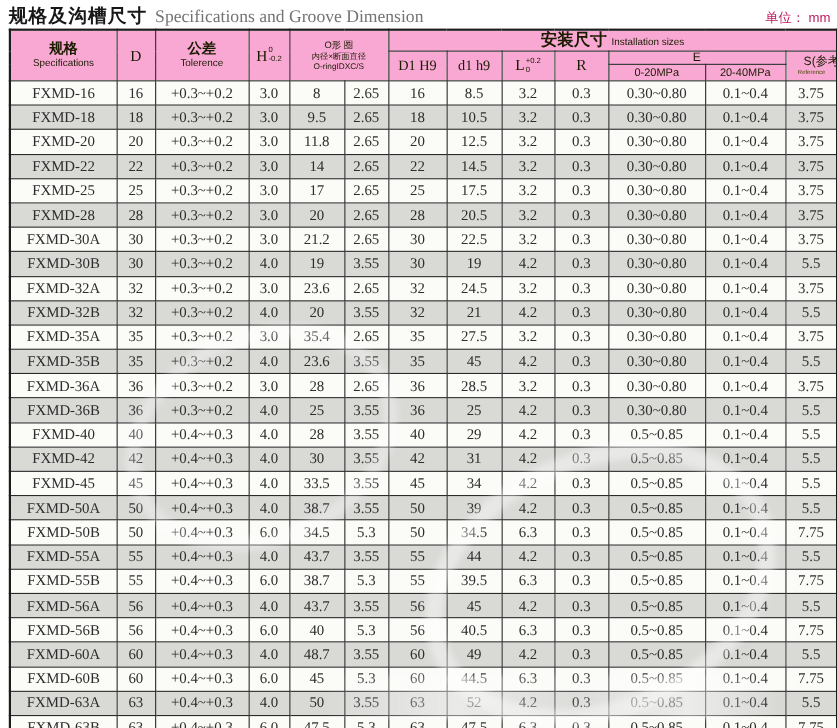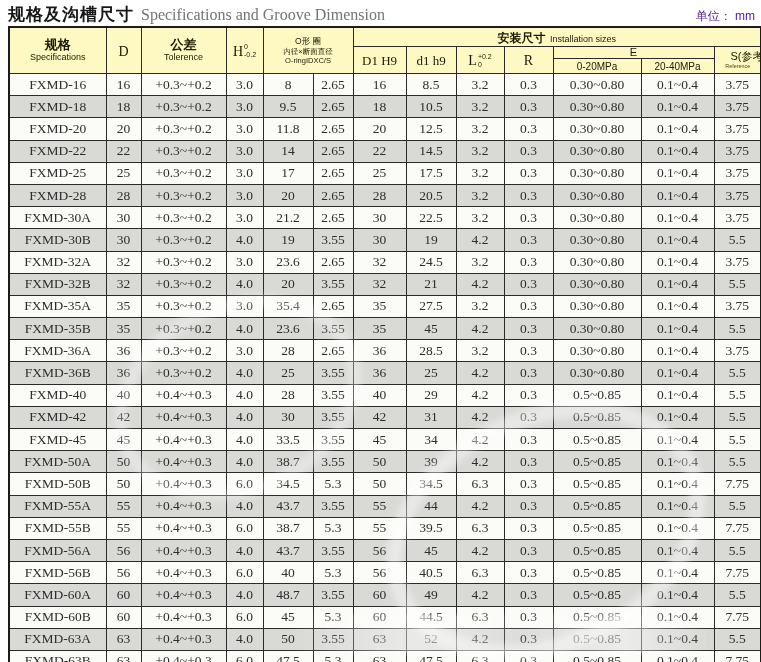--- a/index.html
+++ b/index.html
@@ -4,32 +4,32 @@
 <style>
   html,body{margin:0;padding:0;background:#ffffff;}
   body{width:761px;height:662px;overflow:hidden;position:relative;
        font-family:"Liberation Sans",sans-serif;}
   .page{position:relative;width:761px;height:662px;}
 
   
   .titlebar{display:flex;align-items:baseline;height:26px;padding:3px 4px 0 8px;box-sizing:border-box;}
   .title-zh{font-family:"DejaVu Sans",sans-serif;font-weight:bold;font-size:17px;color:#171717;letter-spacing:1px;}
   .title-en{font-family:"Liberation Serif",serif;font-size:16px;color:#737373;margin-left:7px;}
-  .unit{margin-left:auto;font-size:12px;color:#4c1d95;padding-right:2px;}
+  .unit{margin-left:auto;font-size:12px;color:#be185d;padding-right:2px;}
 
   
   table.spec{border-collapse:collapse;table-layout:fixed;width:752px;margin-left:8px;
              border:2px solid #1c1c1c;}
   th,td{border:1px solid #2a2a2a;text-align:center;vertical-align:middle;
         padding:0;overflow:hidden;white-space:nowrap;}
-  thead th{background:#fef9c3;color:#1b1b00;font-weight:normal;}
+  thead th{background:#f9a8d4;color:#1b1b00;font-weight:normal;}
   .band{height:15px;}
   .hdr-zh{font-family:"DejaVu Sans",sans-serif;font-size:13px;font-weight:bold;line-height:1.15;display:block;}
   .hdr-en{font-size:9px;line-height:1.1;display:block;}
-  .band .hdr-zh,.band .hdr-en{display:inline;font-size:12px;}
+  .band .hdr-zh,.band .hdr-en{display:inline;font-size:15px;}
   .band .hdr-en{font-size:9px;}
   .bigletter{font-size:14px;font-family:"Liberation Serif",serif;}
   .stack{display:inline-flex;flex-direction:column;font-size:7px;line-height:1.15;
          text-align:left;vertical-align:middle;margin-left:1px;}
   .tiny3 span{display:block;font-size:7.5px;line-height:1.2;}
   .tiny3 .l1{font-size:8.5px;}
   .e-cell{height:11px;font-size:11px;line-height:11px;}
   .mpa{height:14px;font-size:10px;}
   .s-head span{display:block;}
   .s-main{font-size:11px;line-height:1.05;padding-left:16px;}

